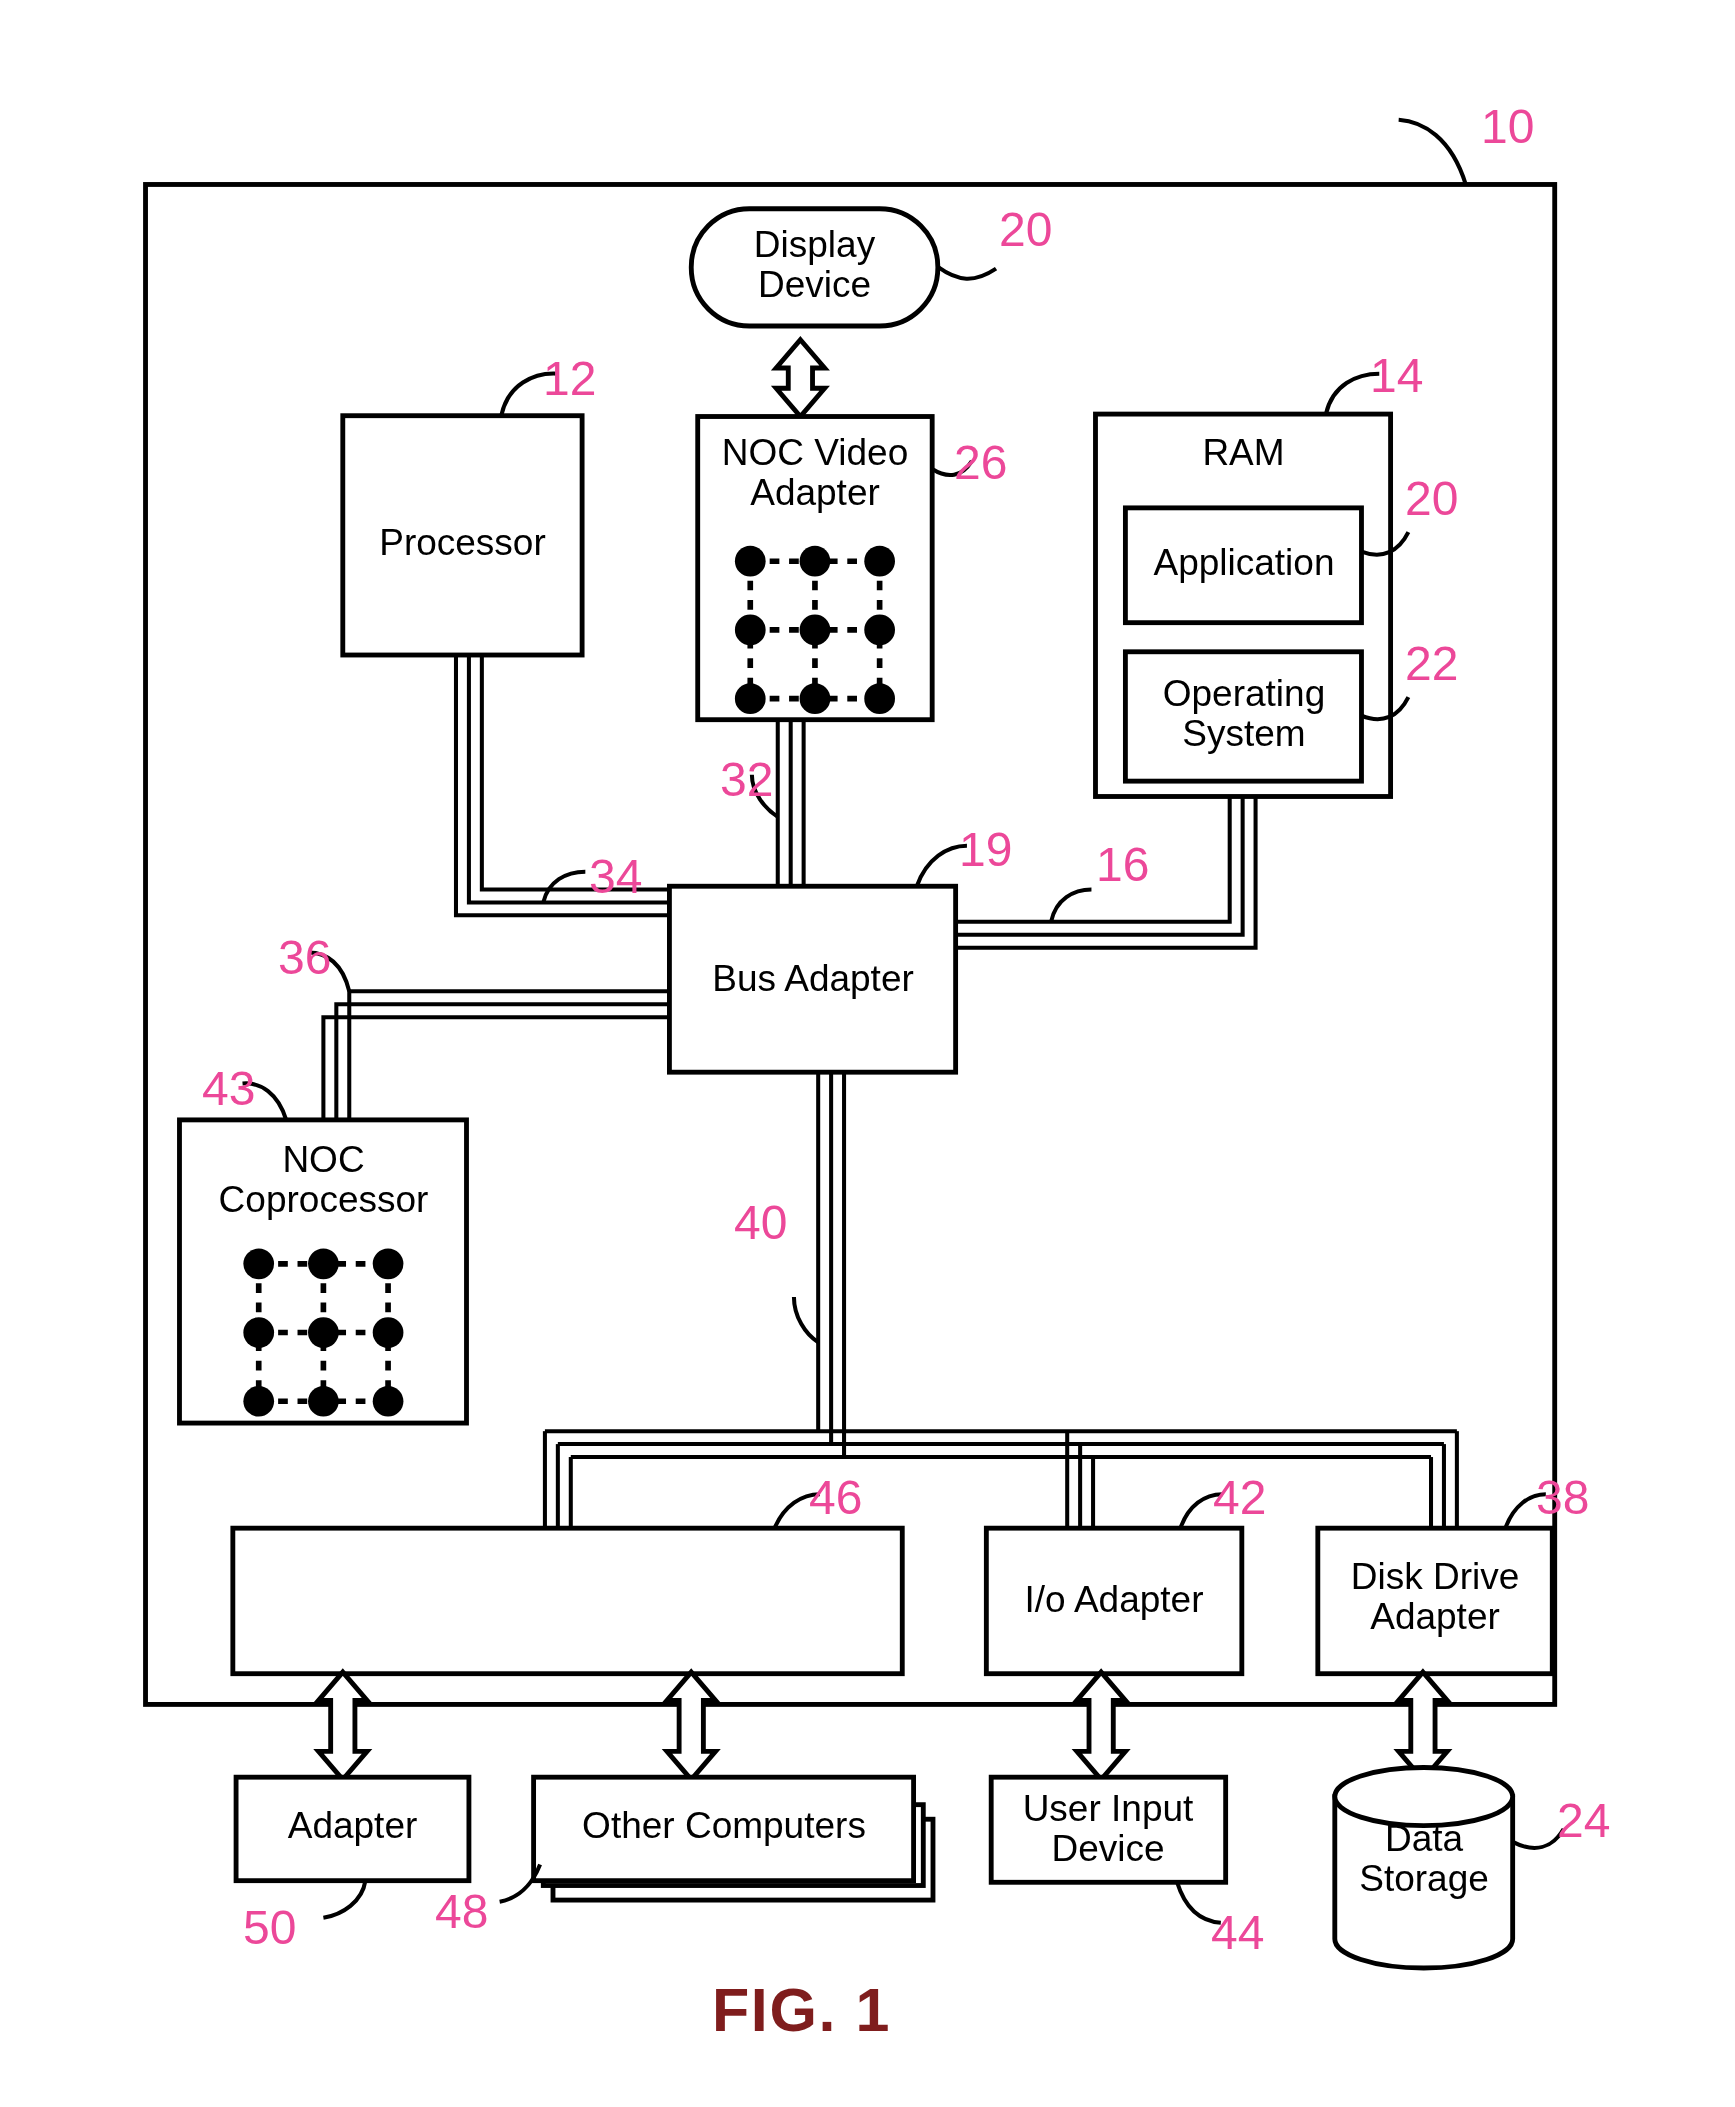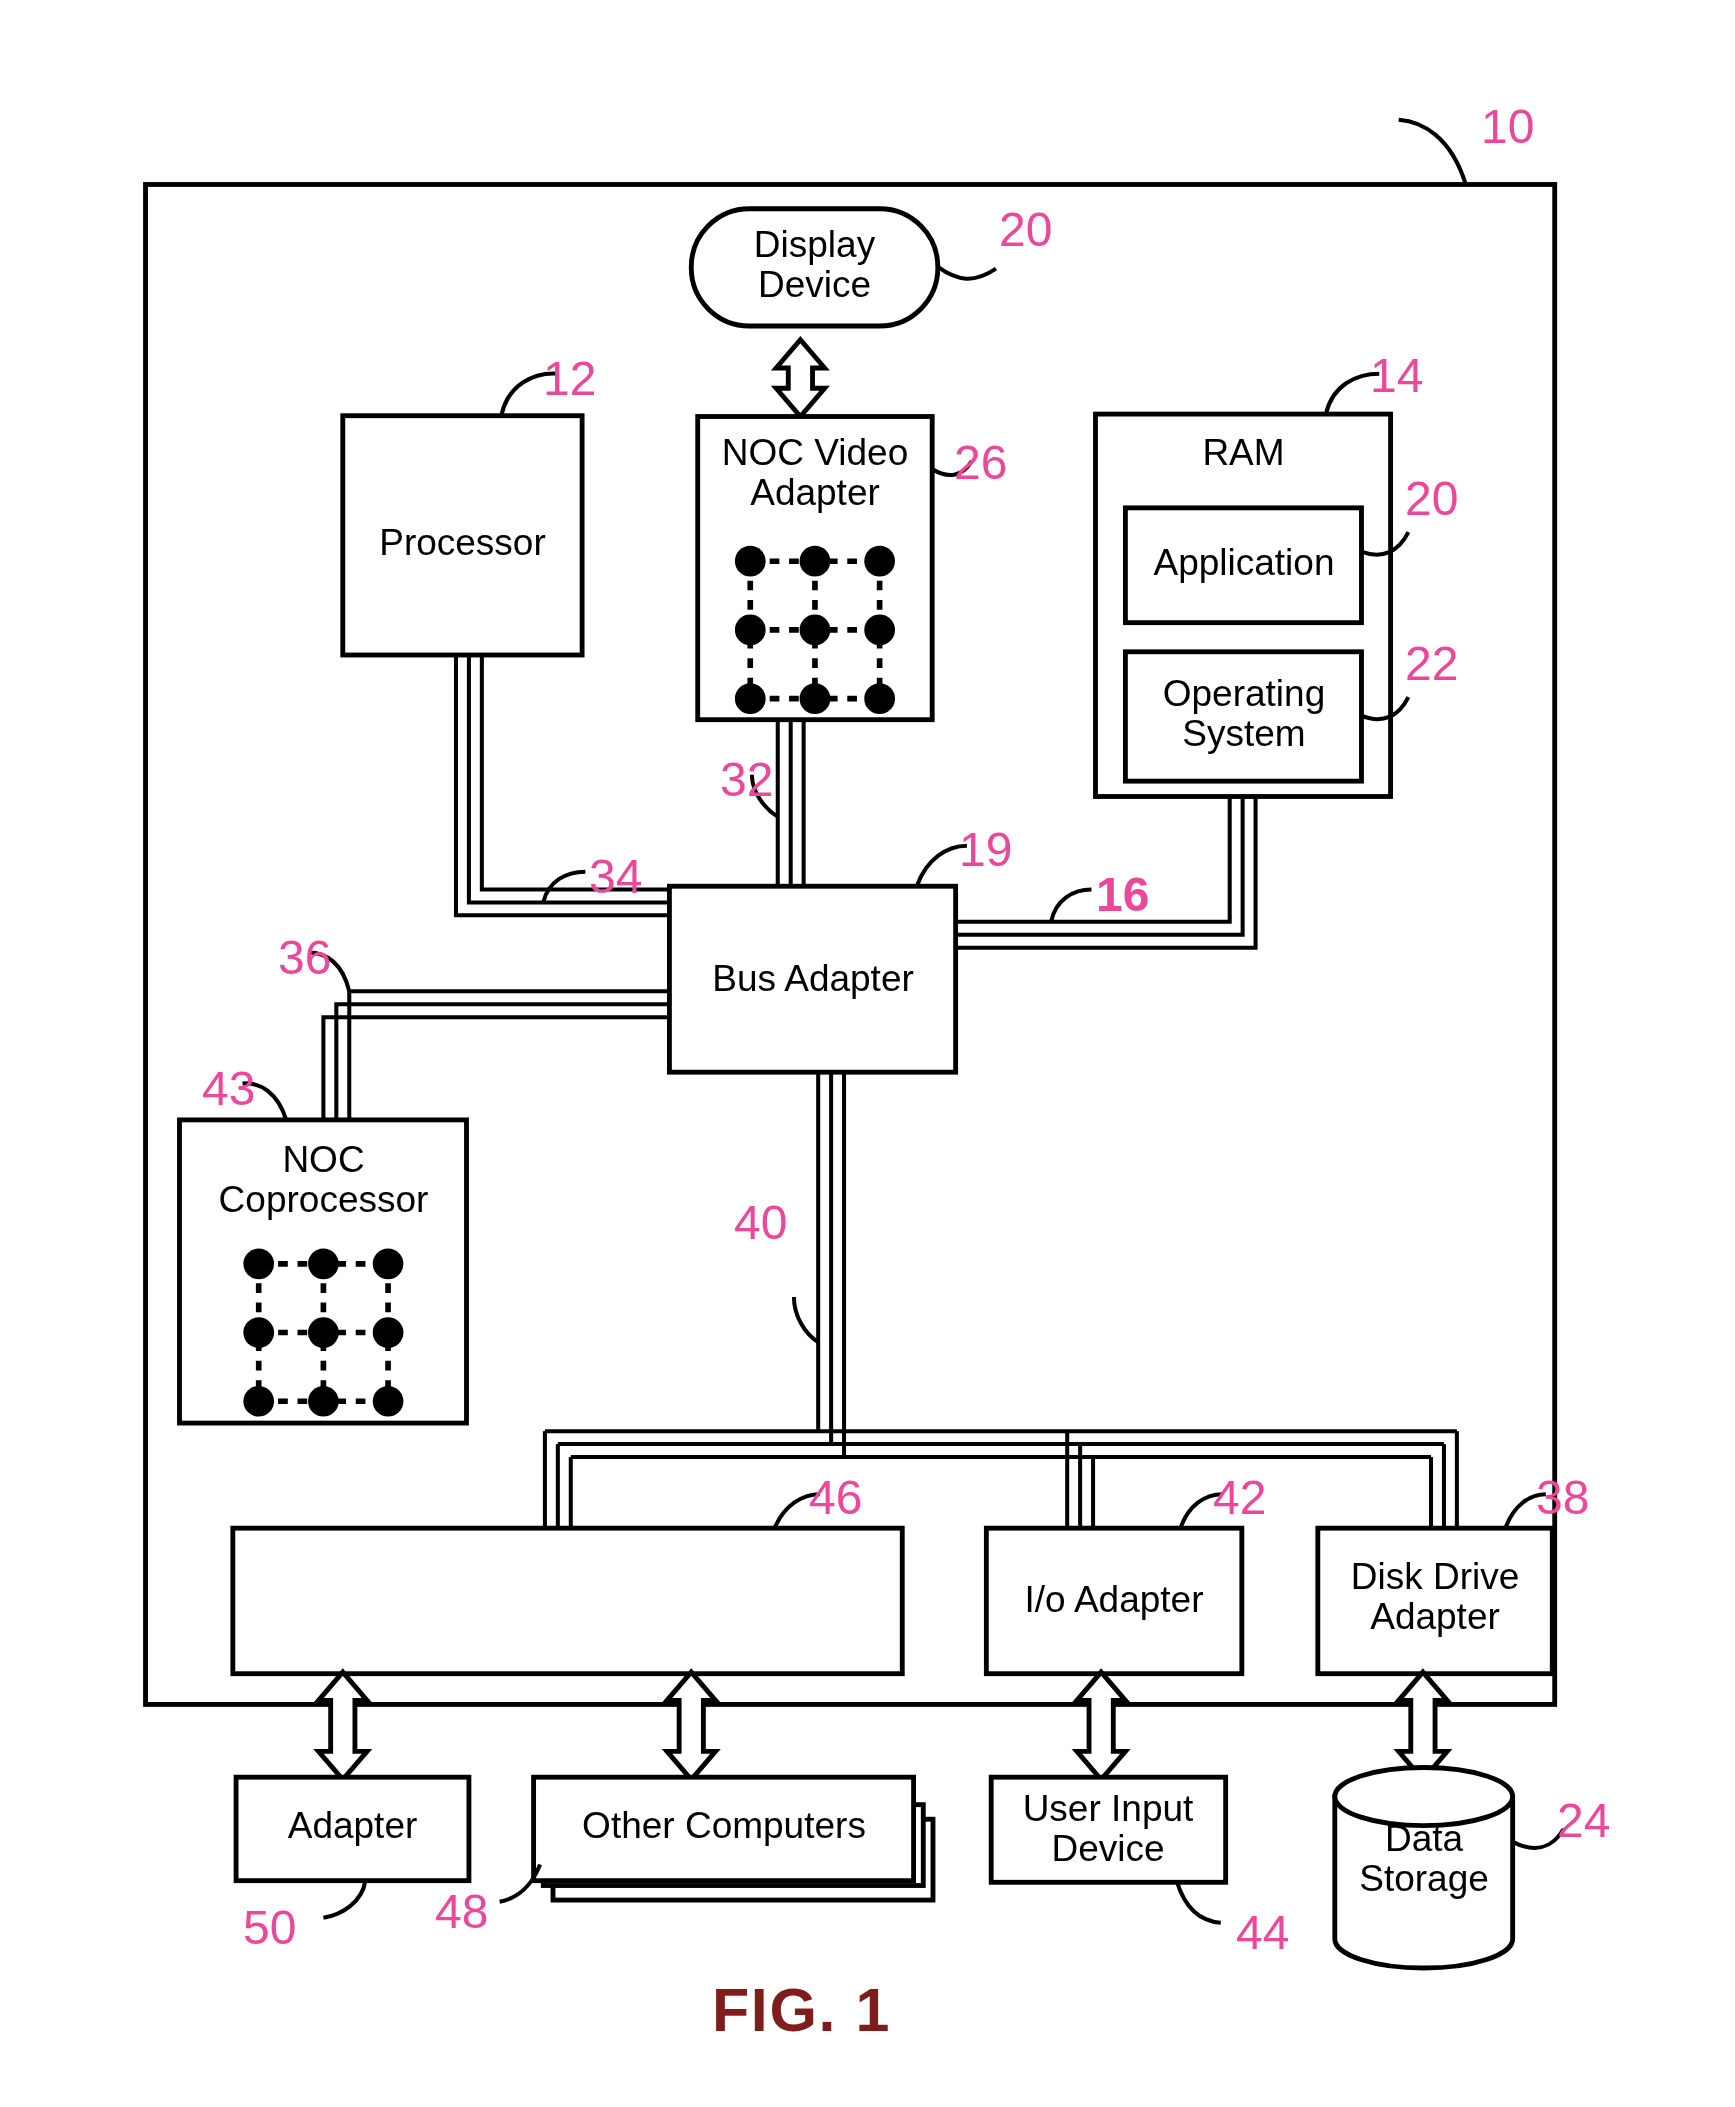--- a/index.html
+++ b/index.html
@@ -271,38 +271,38 @@
   <div class="refnum" style="left:1405px; top:471px;">20</div>
 
   <div class="refnum" style="left:1405px; top:636px;">22</div>
 
   <div class="refnum" style="left:720px; top:752px;">32</div>
 
   <div class="refnum" style="left:589px; top:849px;">34</div>
 
   <div class="refnum" style="left:959px; top:822px;">19</div>
 
-  <div class="refnum" style="left:1096px; top:867px;font-weight:bold;">16</div>
+  <div class="refnum" style="left:1096px; top:837px;">16</div>
 
   <div class="refnum" style="left:278px; top:930px;">36</div>
 
   <div class="refnum" style="left:202px; top:1061px;">43</div>
 
   <div class="refnum" style="left:734px; top:1195px;">40</div>
 
   <div class="refnum" style="left:809px; top:1470px;">46</div>
 
   <div class="refnum" style="left:1213px; top:1470px;">42</div>
 
   <div class="refnum" style="left:1536px; top:1470px;">38</div>
 
   <div class="refnum" style="left:243px; top:1900px;">50</div>
 
   <div class="refnum" style="left:435px; top:1884px;">48</div>
 
-  <div class="refnum" style="left:1211px; top:1905px;margin-left:25px;">44</div>
+  <div class="refnum" style="left:1211px; top:1905px;">44</div>
 
   <div class="refnum" style="left:1557px; top:1793px;">24</div>
 
   <div class="figcap" style="left:712px; top:1975px;">FIG. 1</div>
 
 </div>
 
 
 </body></html>

